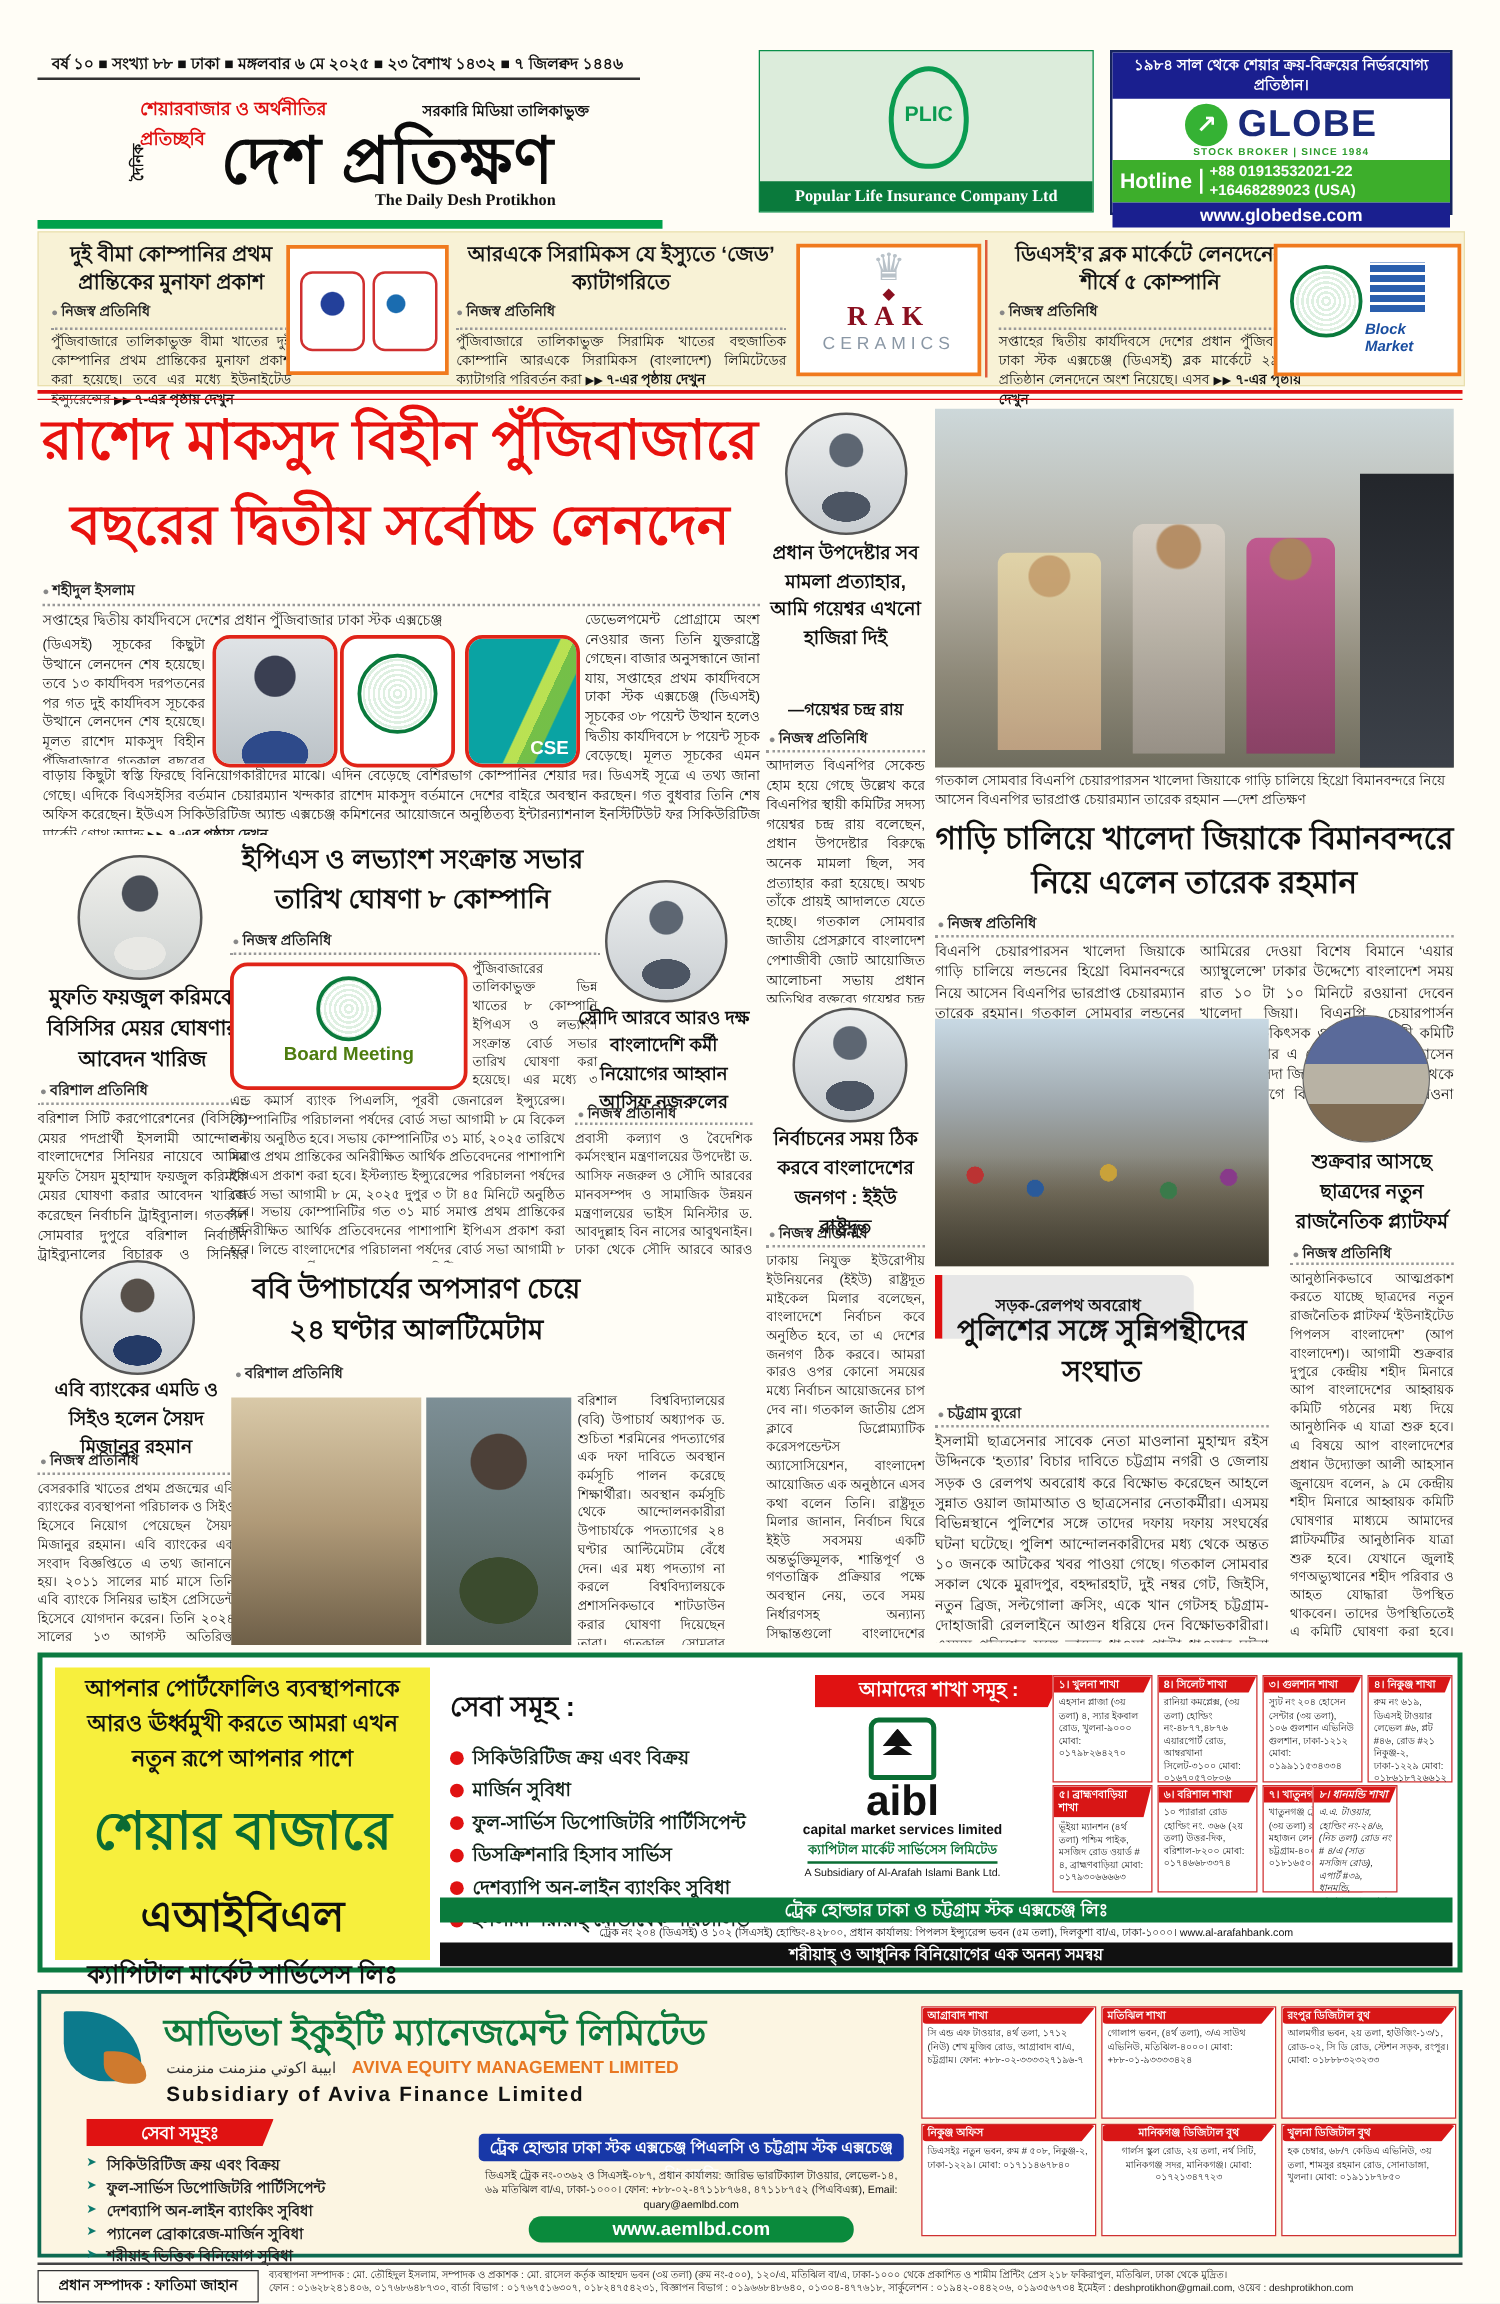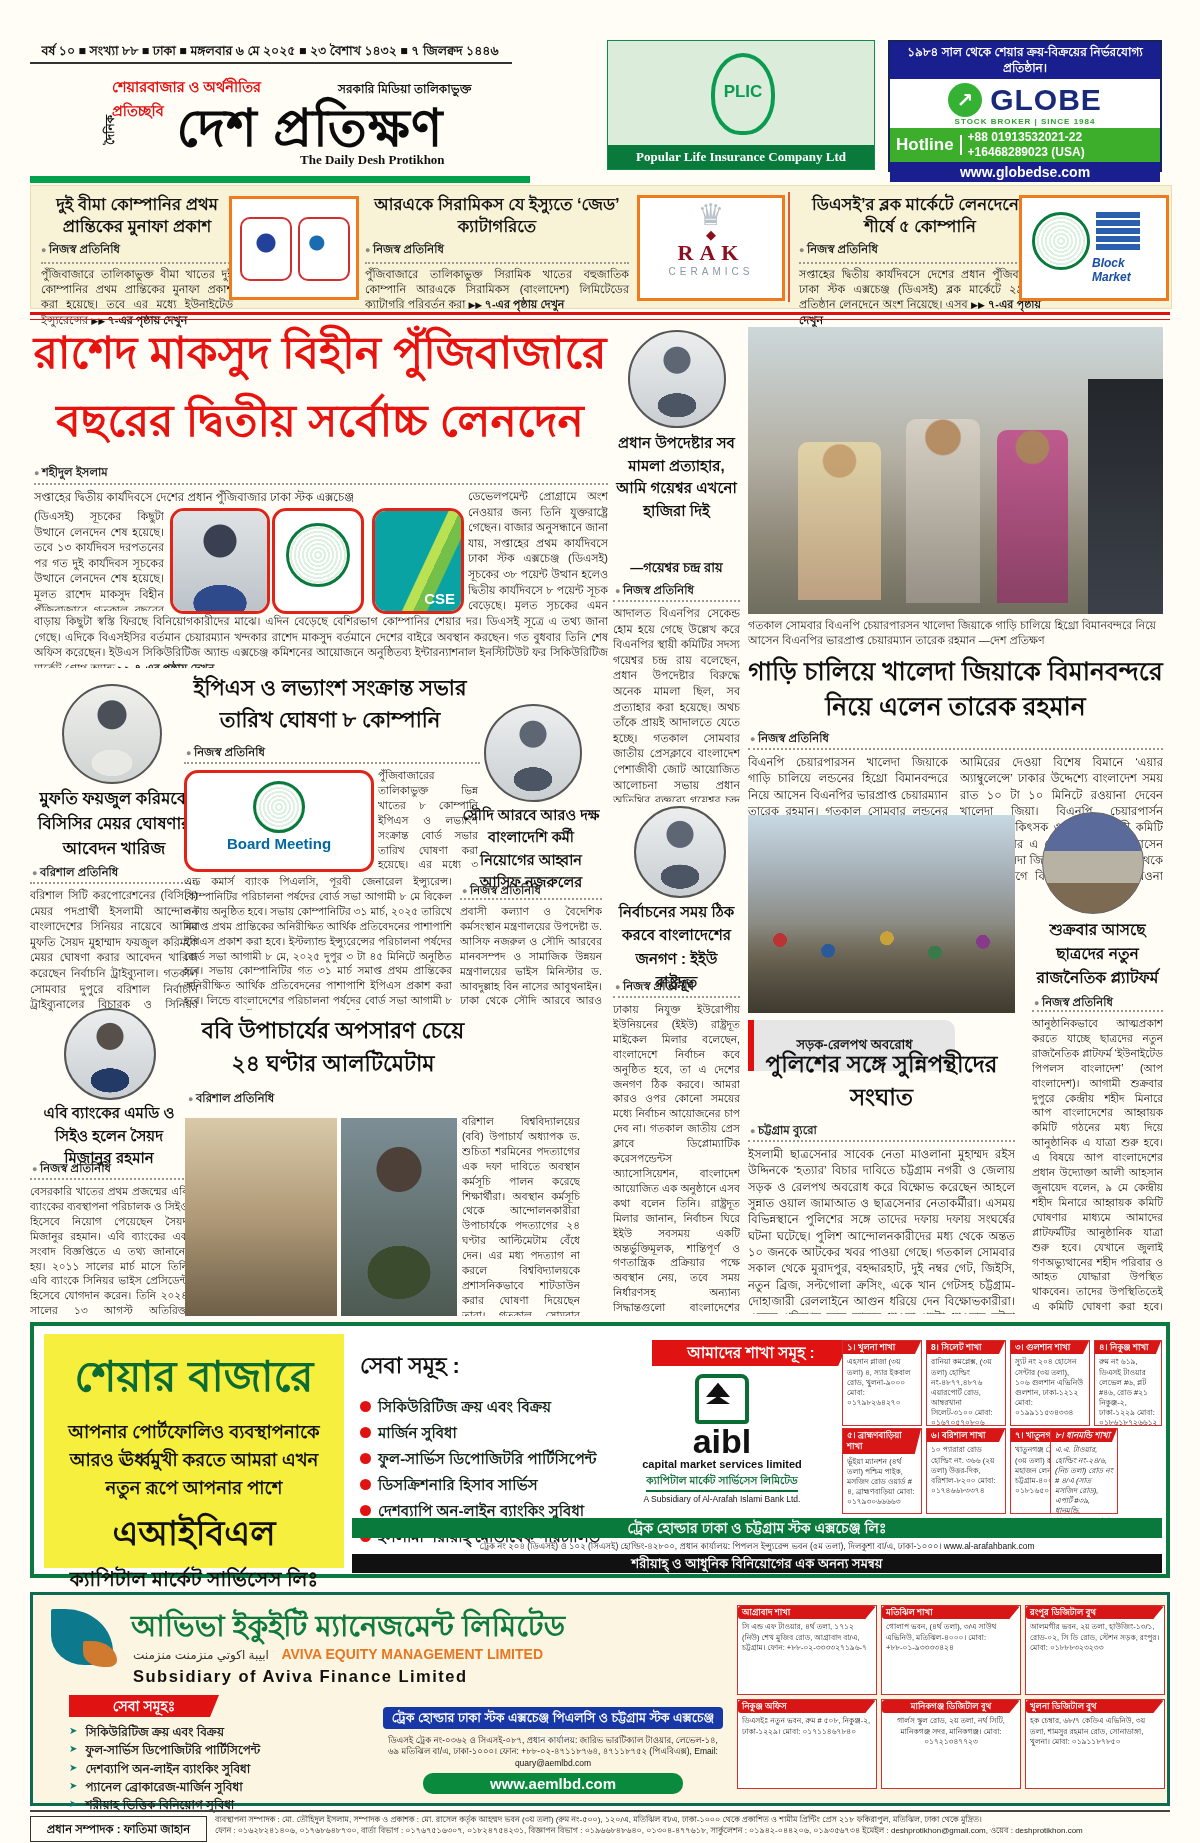--- a/index.html
+++ b/index.html
@@ -112,21 +112,21 @@
       <div class="byline" style="margin-top:3px;">নিজস্ব প্রতিনিধি</div>
       <div class="dotted" style="margin:2px 0 3px 0;"></div>
       <div class="t-body"><span>পুঁজিবাজারে তালিকাভুক্ত সিরামিক খাতের বহুজাতিক কোম্পানি আরএকে সিরামিকস (বাংলাদেশ) লিমিটেডের ক্যাটাগরি পরিবর্তন করা</span>
         <span class="more">৭-এর পৃষ্ঠায় দেখুন</span></div>
     </div>
 
     <div class="abs obox ctr" style="left:606px;top:9px;width:142px;height:100px;">
       <div style="font-size:30px;line-height:30px;color:#b9c2c9;margin-top:2px;">♛</div>
       <div style="font-size:13px;line-height:10px;color:#8a1020;">◆</div>
       <div style="font-size:22px;font-weight:bold;color:#8a1020;letter-spacing:6px;font-family:'Liberation Serif',serif;">RAK</div>
-      <div style="font-size:10px;color:#8a97a5;letter-spacing:4px;text-align:center;">CERAMICS</div>
+      <div style="font-size:14px;color:#8a97a5;letter-spacing:4px;text-align:center;">CERAMICS</div>
     </div>
 
     <div class="abs" style="left:757px;top:6px;width:2px;height:110px;background:#e05a3a;"></div>
 
     <div class="abs" style="left:768px;top:7px;width:242px;">
       <div class="t-hl">ডিএসই’র ব্লক মার্কেটে লেনদেনের শীর্ষে ৫ কোম্পানি</div>
       <div class="byline" style="margin-top:3px;">নিজস্ব প্রতিনিধি</div>
       <div class="dotted" style="margin:2px 0 3px 0;"></div>
       <div class="t-body"><span>সপ্তাহের দ্বিতীয় কার্যদিবসে দেশের প্রধান পুঁজিবাজার ঢাকা স্টক এক্সচেঞ্জ (ডিএসই) ব্লক মার্কেটে ২৯ টি প্রতিষ্ঠান লেনদেনে অংশ নিয়েছে। এসব</span>
         <span class="more">৭-এর পৃষ্ঠায় দেখুন</span></div>
@@ -199,21 +199,21 @@
   <div class="abs byline" style="left:32px;top:864px;">বরিশাল প্রতিনিধি</div>
   <div class="abs dotted" style="left:30px;top:882px;width:168px;"></div>
   <div class="abs body just clip" style="left:30px;top:888px;width:168px;height:124px;font-size:11px;"><span>বরিশাল সিটি করপোরেশনের (বিসিসি) মেয়র পদপ্রার্থী ইসলামী আন্দোলন বাংলাদেশের সিনিয়র নায়েবে আমির মুফতি সৈয়দ মুহাম্মাদ ফয়জুল করিমকে মেয়র ঘোষণা করার আবেদন খারিজ করেছেন নির্বাচনি ট্রাইব্যুনাল। গতকাল সোমবার দুপুরে বরিশাল নির্বাচনি ট্রাইব্যুনালের বিচারক ও সিনিয়র সহকারী জজ মো. হাসিবুল হাসান এ</span>
        </div>
 
   <div class="abs hl ctr" style="left:180px;top:672px;width:300px;font-size:21px;line-height:1.5;">ইপিএস ও লভ্যাংশ সংক্রান্ত সভার তারিখ ঘোষণা ৮ কোম্পানি</div>
   <div class="abs byline" style="left:186px;top:744px;">নিজস্ব প্রতিনিধি</div>
   <div class="abs dotted" style="left:184px;top:762px;width:296px;"></div>
   <div class="abs" style="left:184px;top:770px;width:184px;height:96px;border:3px solid #e02418;border-radius:14px;background:#fff;">
     <div class="seal" style="width:46px;height:46px;margin:8px auto 2px auto;"></div>
-    <div class="ctr" style="color:#0369a1;font-weight:900;font-size:15px;">Board Meeting</div>
+    <div class="ctr" style="color:#4d7c0f;font-weight:900;font-size:15px;">Board Meeting</div>
   </div>
   <div class="abs body just clip" style="left:378px;top:768px;width:100px;height:104px;font-size:10.5px;">পুঁজিবাজারের তালিকাভুক্ত ভিন্ন খাতের ৮ কোম্পানি ইপিএস ও লভ্যাংশ সংক্রান্ত বোর্ড সভার তারিখ ঘোষণা করা হয়েছে। এর মধ্যে ৩ কোম্পানির লভ্যাংশ ঘোষণা করা হবে। ডিএসই সূত্রে এ তথ্য জানা গেছে। কোম্পানিগুলো হচ্ছে: প্যারামাউন্ট ইন্স্যুরেন্স, ইস্টল্যান্ড ইন্স্যুরেন্স, লিন্ডে বাংলাদেশ, ব্রিটিশ আমেরিকান টোব্যাকো, গ্রীন ডেল্টা ইন্স্যুরেন্স, নিটল ইন্স্যুরেন্স</div>
   <div class="abs body just clip" style="left:184px;top:874px;width:268px;height:136px;font-size:10.5px;">এন্ড কমার্স ব্যাংক পিএলসি, পূরবী জেনারেল ইন্স্যুরেন্স। কোম্পানিটির পরিচালনা পর্ষদের বোর্ড সভা আগামী ৮ মে বিকেল ৩ টায় অনুষ্ঠিত হবে। সভায় কোম্পানিটির ৩১ মার্চ, ২০২৫ তারিখে সমাপ্ত প্রথম প্রান্তিকের অনিরীক্ষিত আর্থিক প্রতিবেদনের পাশাপাশি ইপিএস প্রকাশ করা হবে। ইস্টল্যান্ড ইন্স্যুরেন্সের পরিচালনা পর্ষদের বোর্ড সভা আগামী ৮ মে, ২০২৫ দুপুর ৩ টা ৪৫ মিনিটে অনুষ্ঠিত হবে। সভায় কোম্পানিটির গত ৩১ মার্চ সমাপ্ত প্রথম প্রান্তিকের অনিরীক্ষিত আর্থিক প্রতিবেদনের পাশাপাশি ইপিএস প্রকাশ করা হবে। লিন্ডে বাংলাদেশের পরিচালনা পর্ষদের বোর্ড সভা আগামী ৮ মে, ২০২৫ অনুষ্ঠিত হবে। সভায় কোম্পানিটির গত ৩১</div>
 
   <div class="abs portrait" style="left:484px;top:704px;width:94px;height:94px;"></div>
   <div class="abs hl ctr" style="left:460px;top:804px;width:142px;font-size:14.5px;line-height:1.55;">সৌদি আরবে আরও দক্ষ বাংলাদেশি কর্মী নিয়োগের আহ্বান আসিফ নজরুলের</div>
   <div class="abs byline" style="left:462px;top:882px;">নিজস্ব প্রতিনিধি</div>
   <div class="abs dotted" style="left:460px;top:898px;width:142px;"></div>
   <div class="abs body just clip" style="left:460px;top:904px;width:142px;height:104px;font-size:10.5px;">প্রবাসী কল্যাণ ও বৈদেশিক কর্মসংস্থান মন্ত্রণালয়ের উপদেষ্টা ড. আসিফ নজরুল ও সৌদি আরবের মানবসম্পদ ও সামাজিক উন্নয়ন মন্ত্রণালয়ের ভাইস মিনিস্টার ড. আবদুল্লাহ বিন নাসের আবুথনাইন। ঢাকা থেকে সৌদি আরবে আরও দক্ষ কর্মী নিয়োগের আহ্বান</div>
 
@@ -260,26 +260,26 @@
   <div class="abs" style="left:1042px;top:812px;width:100px;height:100px;border-radius:50%;border:1px solid #666;background:
        linear-gradient(#5a6a9a 0 38%, #b8b2a4 38% 70%, #7d6a52 70% 100%);"></div>
   <div class="abs hl ctr" style="left:1032px;top:918px;width:131px;font-size:15.5px;line-height:1.55;">শুক্রবার আসছে ছাত্রদের নতুন রাজনৈতিক প্ল্যাটফর্ম</div>
   <div class="abs byline" style="left:1034px;top:994px;">নিজস্ব প্রতিনিধি</div>
   <div class="abs dotted" style="left:1032px;top:1010px;width:131px;"></div>
   <div class="abs body just clip" style="left:1032px;top:1016px;width:131px;height:298px;font-size:10.5px;"><span>আনুষ্ঠানিকভাবে আত্মপ্রকাশ করতে যাচ্ছে ছাত্রদের নতুন রাজনৈতিক প্লাটফর্ম ‘ইউনাইটেড পিপলস বাংলাদেশ’ (আপ বাংলাদেশ)। আগামী শুক্রবার দুপুরে কেন্দ্রীয় শহীদ মিনারে আপ বাংলাদেশের আহ্বায়ক কমিটি গঠনের মধ্য দিয়ে আনুষ্ঠানিক এ যাত্রা শুরু হবে। এ বিষয়ে আপ বাংলাদেশের প্রধান উদ্যোক্তা আলী আহসান জুনায়েদ বলেন, ৯ মে কেন্দ্রীয় শহীদ মিনারে আহ্বায়ক কমিটি ঘোষণার মাধ্যমে আমাদের প্লাটফর্মটির আনুষ্ঠানিক যাত্রা শুরু হবে। যেখানে জুলাই গণঅভ্যুত্থানের শহীদ পরিবার ও আহত যোদ্ধারা উপস্থিত থাকবেন। তাদের উপস্থিতিতেই এ কমিটি ঘোষণা করা হবে। আকাঙ্ক্ষার বাস্তবায়ন করাই হবে এই প্লাটফর্মের প্রাথমিক লক্ষ্যমাত্রা। আর</span>
        </div>
 
   <div class="abs" style="left:30px;top:1322px;width:1140px;height:256px;border:4px solid #0c7a40;background:#fff;box-sizing:border-box;">
     <div class="abs" style="left:10px;top:8px;width:300px;height:234px;background:#f7ef3d;">
-      <div class="ctr" style="font-size:42px;font-weight:900;color:#0b6b33;margin-top:10px;">শেয়ার বাজারে</div>
       <div class="ctr" style="font-size:18px;font-weight:bold;line-height:1.55;margin-top:4px;">
         <div>আপনার পোর্টফোলিও ব্যবস্থাপনাকে</div>
         <div>আরও ঊর্ধ্বমুখী করতে আমরা এখন</div>
         <div>নতুন রূপে আপনার পাশে</div>
       </div>
+      <div class="ctr" style="font-size:42px;font-weight:900;color:#0b6b33;margin-top:10px;">শেয়ার বাজারে</div>
       <div class="ctr" style="font-size:34px;font-weight:900;margin-top:4px;">এআইবিএল</div>
       <div class="ctr" style="font-size:20px;font-weight:bold;">ক্যাপিটাল মার্কেট সার্ভিসেস লিঃ</div>
     </div>
 
     <div class="abs" style="left:326px;top:22px;width:286px;">
       <div style="font-size:22px;font-weight:900;margin-bottom:14px;">সেবা সমূহ :</div>
       <div class="svc">
           <span class="bullet-red"></span>
           <span>সিকিউরিটিজ ক্রয় এবং বিক্রয়</span>
         </div>

